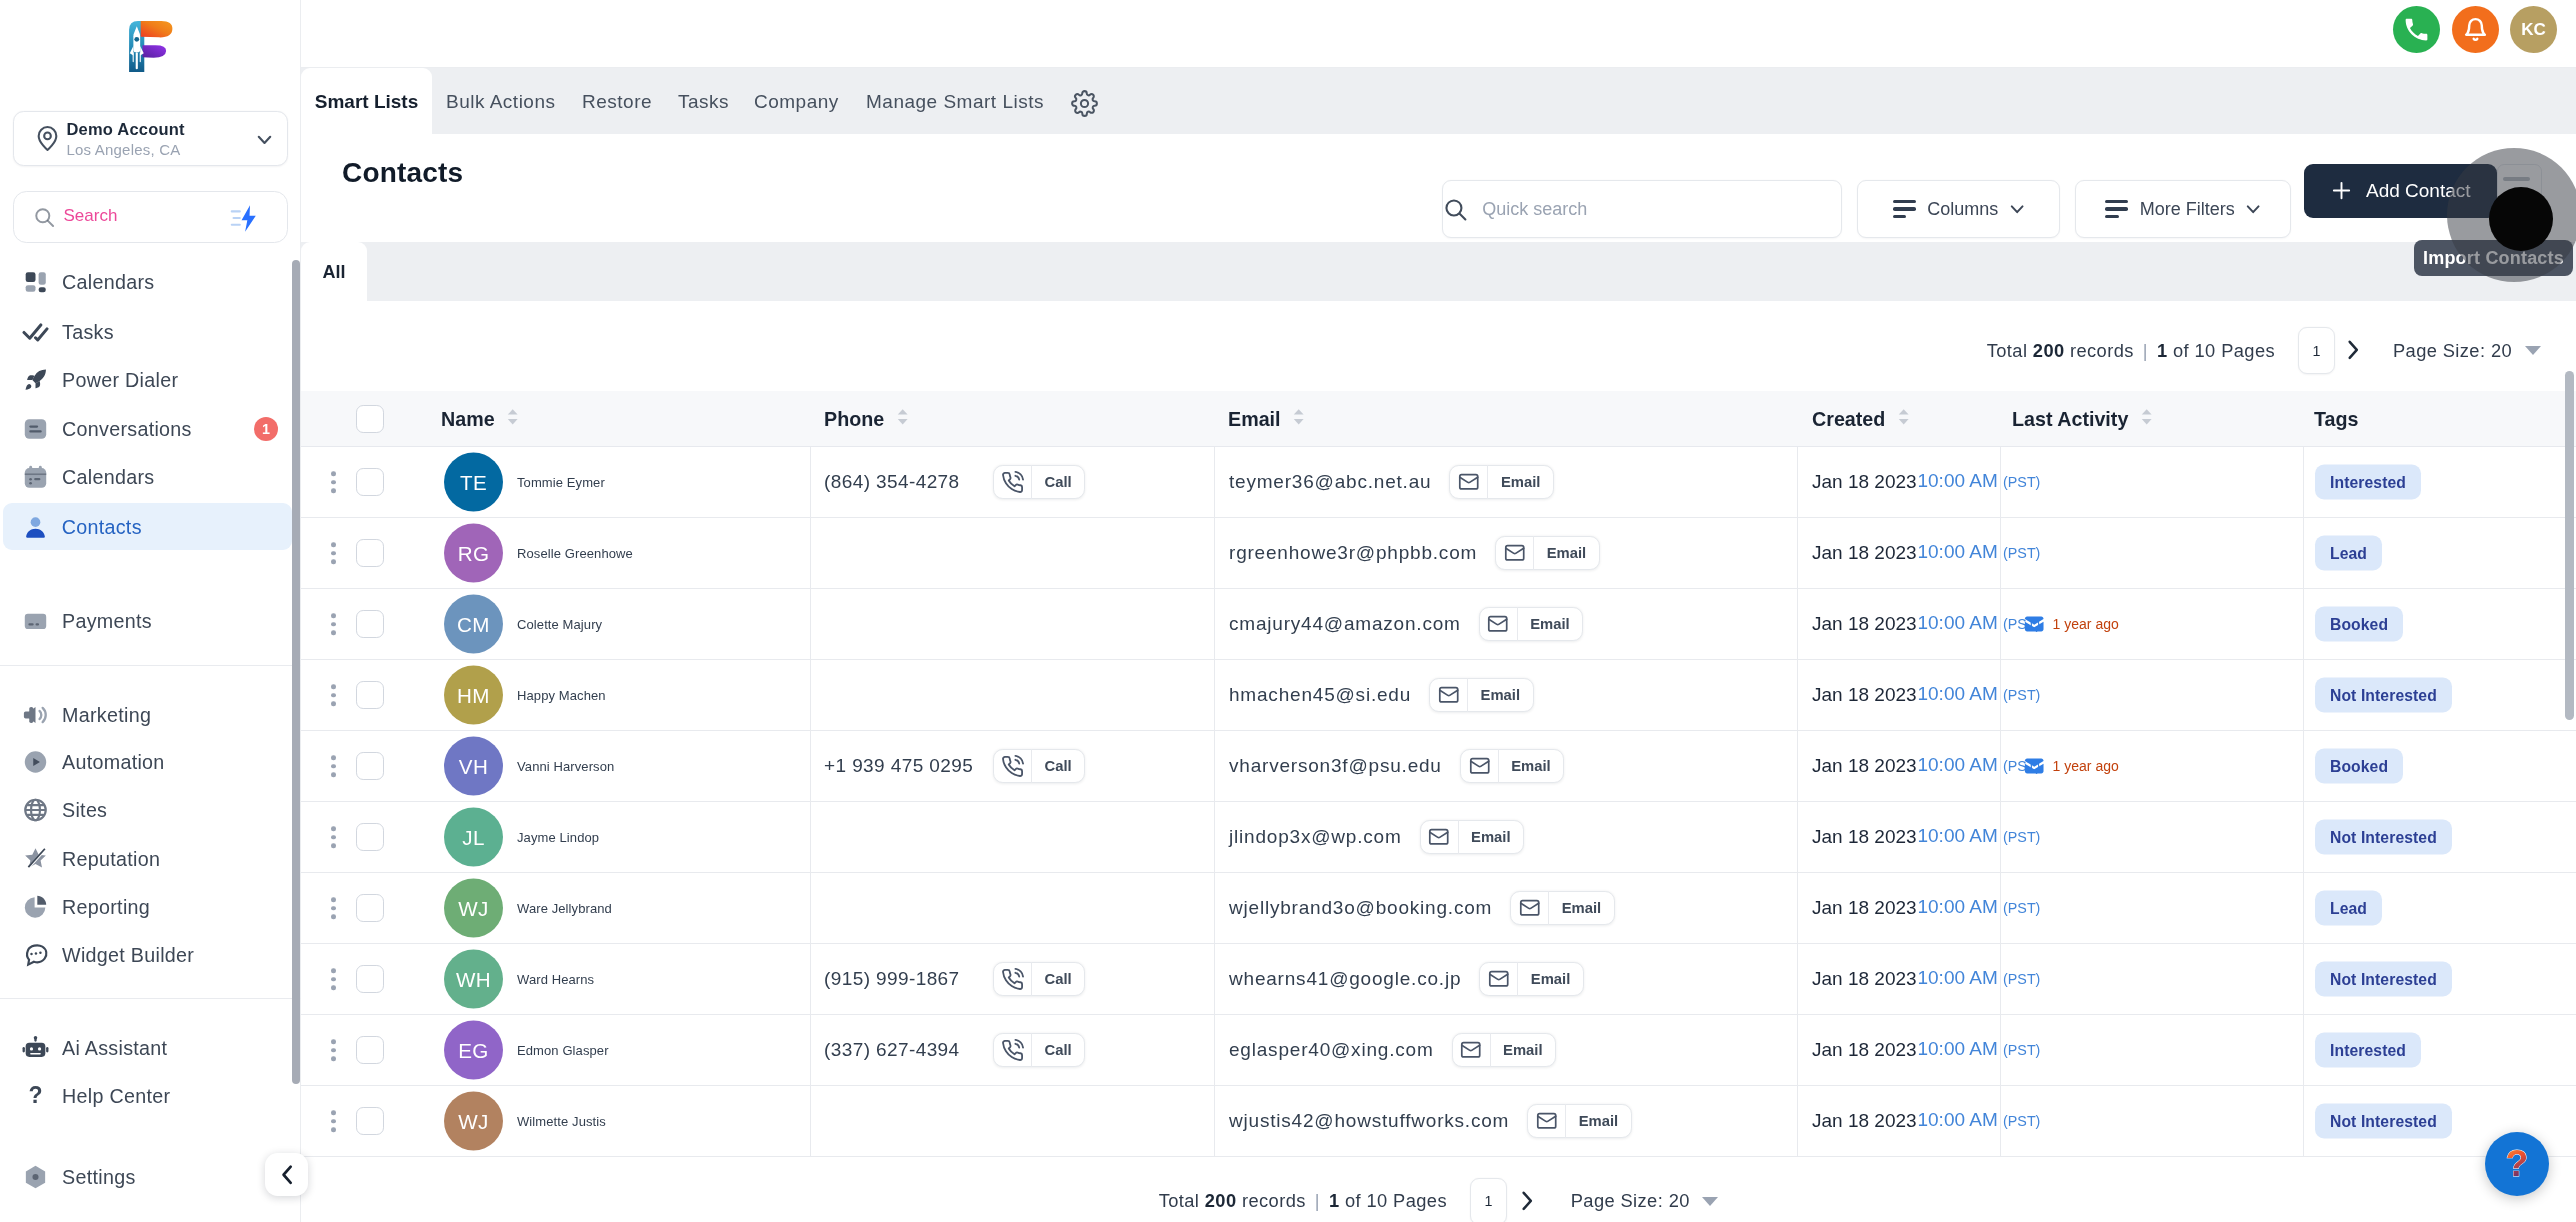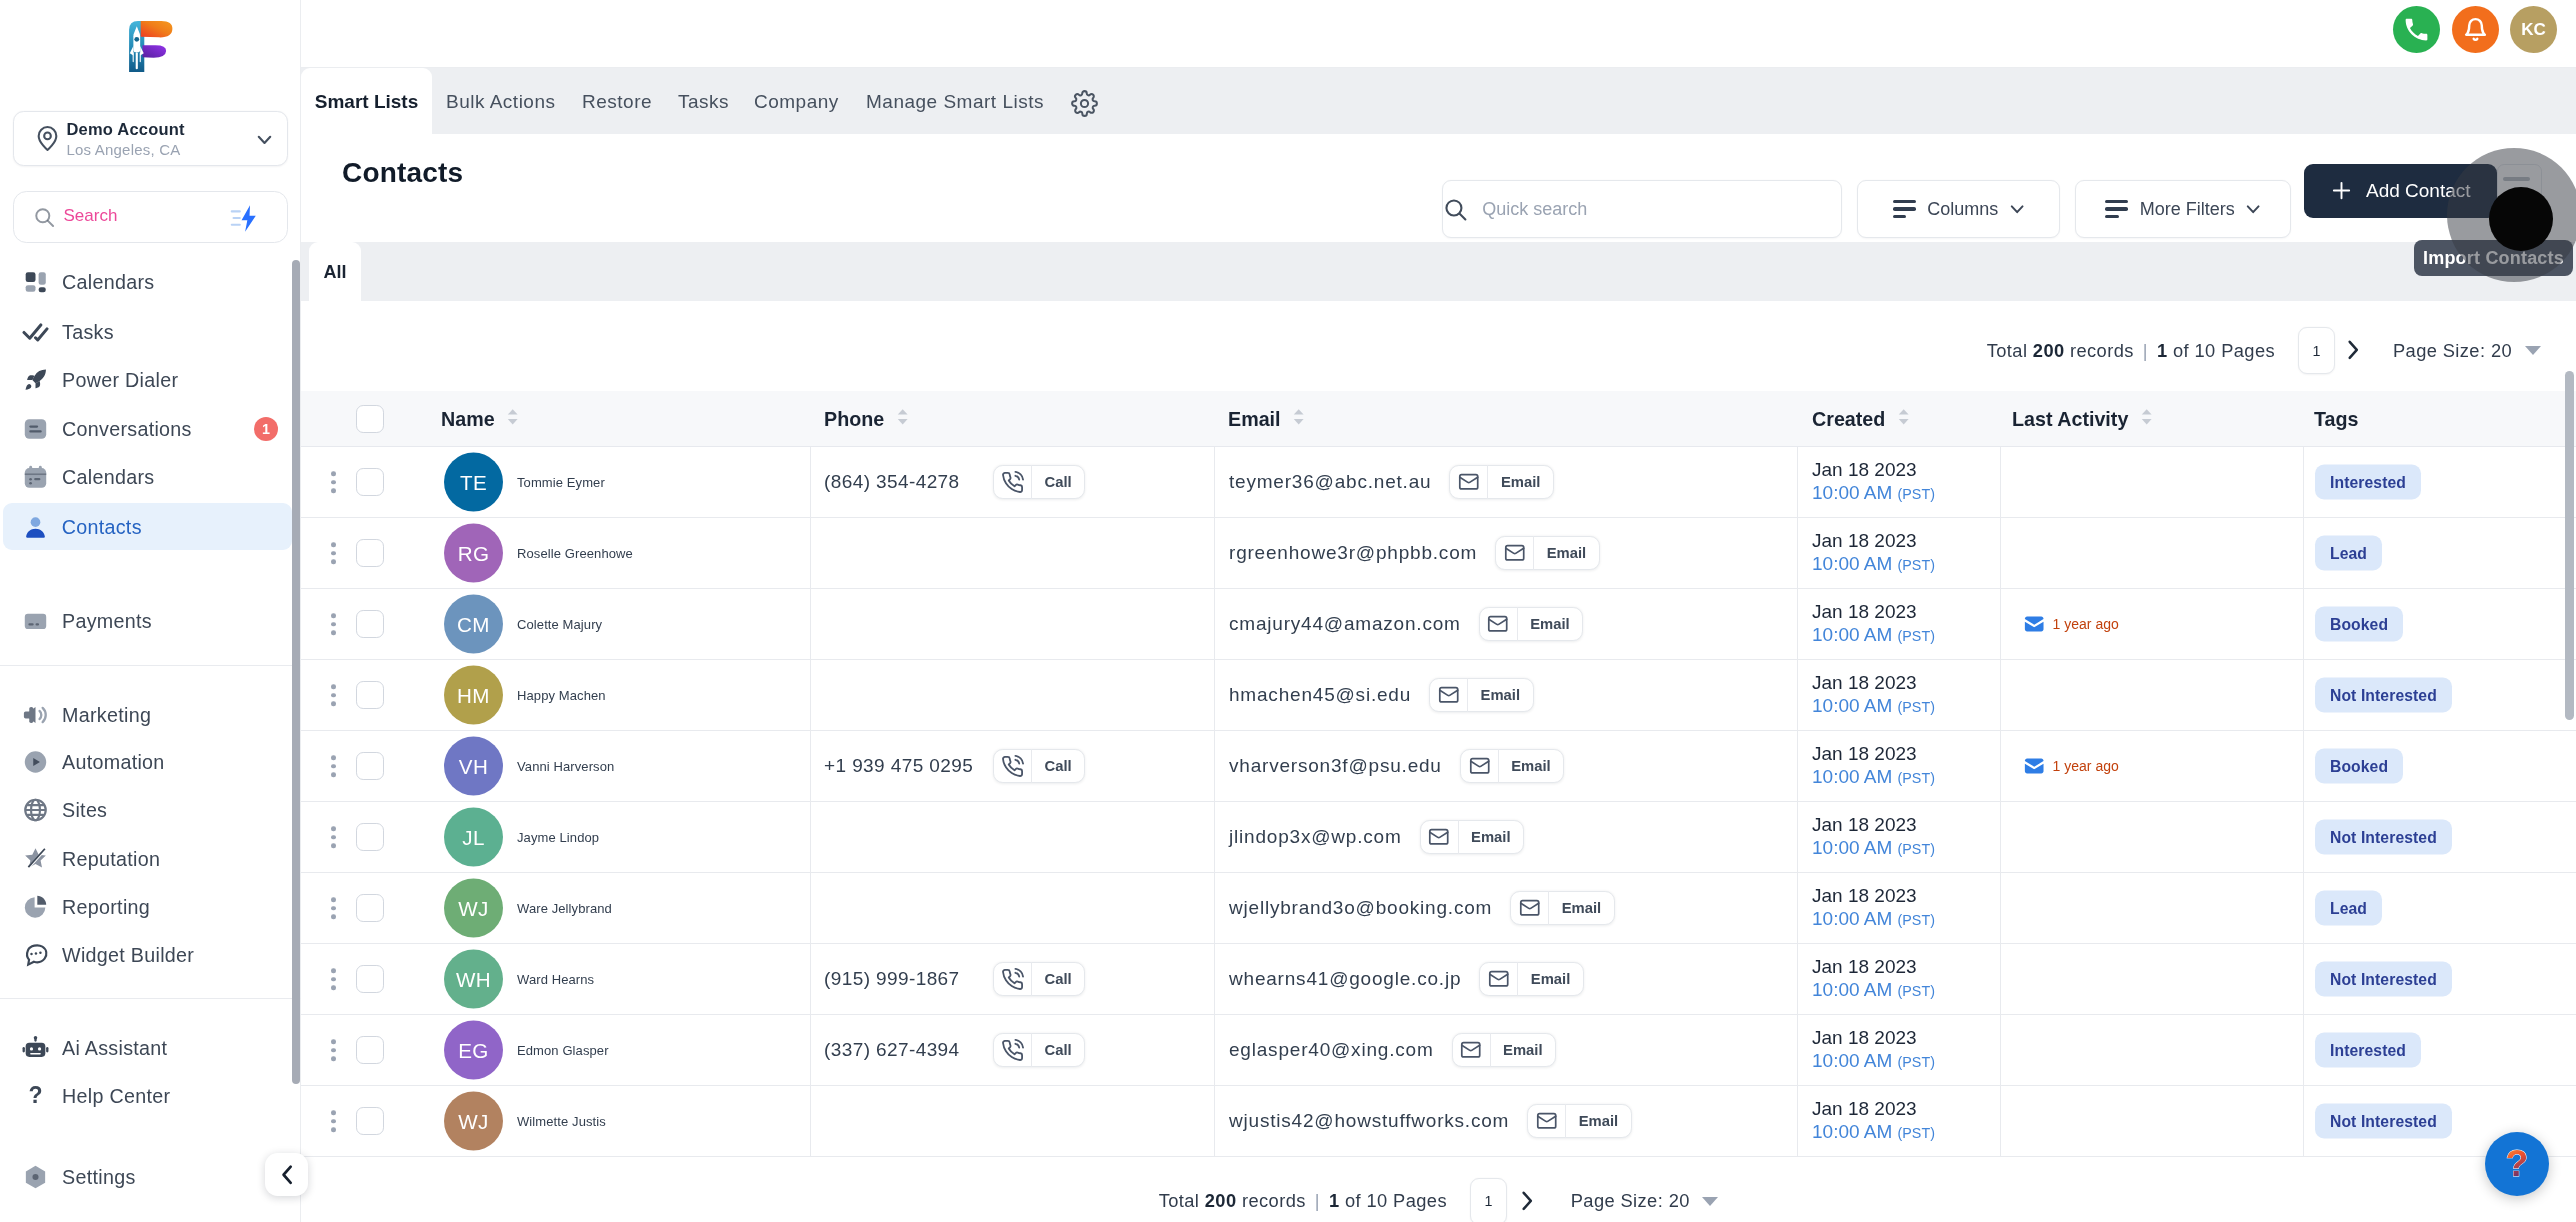--- a/index.html
+++ b/index.html
@@ -38,21 +38,21 @@
 .ctrl{position:absolute;top:46px;height:58px;background:#fff;border:0.9px solid #e5e8ec;border-radius:9px;box-shadow:0 0.9px 1.8px rgba(16,24,40,.04);display:flex;align-items:center;font-size:18px;color:#3c4656}
 #qsearch{left:1141px;width:400px}
 #qsearch .plh{margin-left:14.3px;color:#9aa3b2}
 #colbtn{left:1556px;width:203px;justify-content:center;gap:11.6px}
 #filbtn{left:1774px;width:216px;justify-content:center;gap:11.6px}
 .hamb{display:inline-flex;flex-direction:column;gap:4.5px}
 .hamb i{display:block;height:3.1px;border-radius:1.8px;background:#313d4f}
 #addbtn{position:absolute;left:2003px;top:29.5px;width:193px;height:54px;background:#1e2c40;border-radius:9px;display:flex;align-items:center;justify-content:center;gap:12.5px;color:#fff;font-size:19px;font-weight:500}
 
 #allstrip{position:absolute;left:0;top:242px;width:2275px;height:60px;background:#edeff2}
-#alltab{position:absolute;left:8px;top:0;width:52px;height:60px;background:#fff;border-radius:9px 9px 0 0;display:flex;align-items:center;justify-content:center;font-size:18px;font-weight:700;color:#1a2433}
+#alltab{position:absolute;left:0;top:0;width:66px;height:60px;background:#fff;border-radius:9px 9px 0 0;display:flex;align-items:center;justify-content:center;font-size:18px;font-weight:700;color:#1a2433}
 
 #pagerow{position:absolute;left:0;top:301px;width:2275px;height:89px;background:#fff}
 .pager{position:absolute;display:flex;align-items:center;font-size:18.3px;color:#313c4c;letter-spacing:0.4px}
 .pager b{font-weight:700;color:#1c2736}
 .pgsep{color:#98a2b3;padding:0 9px}
 .pgbox{width:37px;height:47px;border:0.9px solid #e5e8ec;border-radius:9px;background:#fff;box-shadow:0 0.9px 1.8px rgba(16,24,40,.05);display:flex;align-items:center;justify-content:center;color:#1c2736}
 .caret{width:0;height:0;border-left:8px solid transparent;border-right:8px solid transparent;border-top:9.8px solid #9aa3b2}
 
 #thead{position:absolute;left:0;top:391px;width:2275px;height:56px;background:#f7f8fa;border-bottom:0.9px solid #e7e9ee}
 #thead .hcb{position:absolute;left:55px;top:14.3px}
@@ -66,21 +66,21 @@
 .row .cb{left:55px;top:50%;transform:translateY(-50%)}
 .avatar{left:143px;top:50%;transform:translateY(-50%);width:59px;height:59px;border-radius:50%;color:#fff;font-size:20.6px;display:flex;align-items:center;justify-content:center;letter-spacing:0.4px}
 .nm{left:216px;top:50%;transform:translateY(-50%);font-size:13px;color:#323e4e;letter-spacing:0.1px}
 .ph{left:523px;top:50%;transform:translateY(-50%);font-size:19px;color:#323e4e;letter-spacing:0.4px}
 .callwrap{left:692px;top:50%;transform:translateY(-50%)}
 .emwrap{left:928px;top:50%;transform:translateY(-50%);display:flex;align-items:center;gap:18px}
 .em{font-size:19px;color:#323e4e;letter-spacing:0.8px}
 .abtn{display:inline-flex;align-items:center;height:34px;background:#fff;border:0.9px solid #e5e8ec;border-radius:9.8px;box-shadow:0 0.9px 2.7px rgba(16,24,40,.08)}
 .abtn .ai{display:flex;align-items:center;justify-content:center;width:38px;height:34px;border-right:0.9px solid #e8eaee}
 .abtn .at{padding:0 12.5px;font-size:14.8px;font-weight:700;color:#3f4a59}
-.cr{left:1511px;top:50%;transform:translateY(-50%);display:flex;flex-direction:column;gap:0.9px}
+.cr{left:1511px;top:50%;transform:translateY(-50%);display:flex;gap:0.9px}
 .d1{font-size:19px;color:#1d2737;line-height:23px}
 .d2{font-size:19px;color:#4285d9;line-height:22.4px}
 .pst{font-size:14.3px}
 .la{left:1722px;top:50%;transform:translateY(-50%);display:flex;align-items:center;gap:7.2px}
 .lat{font-size:14px;color:#c2410c}
 .tag{left:2014px;top:50%;transform:translateY(-50%);height:35px;background:#dbe8fa;border-radius:9px;display:flex;align-items:center;padding:0 15px;font-size:15.7px;font-weight:700;color:#2c3f94;letter-spacing:0.1px}
 
 #foot{position:absolute;left:0;top:1157px;width:2275px;height:66px;background:#fff}
 
 #impbtn{position:absolute;left:2497px;top:164px;width:45px;height:54px;background:#fff;border:0.9px solid #e5e8ec;border-radius:7.2px;z-index:20}

